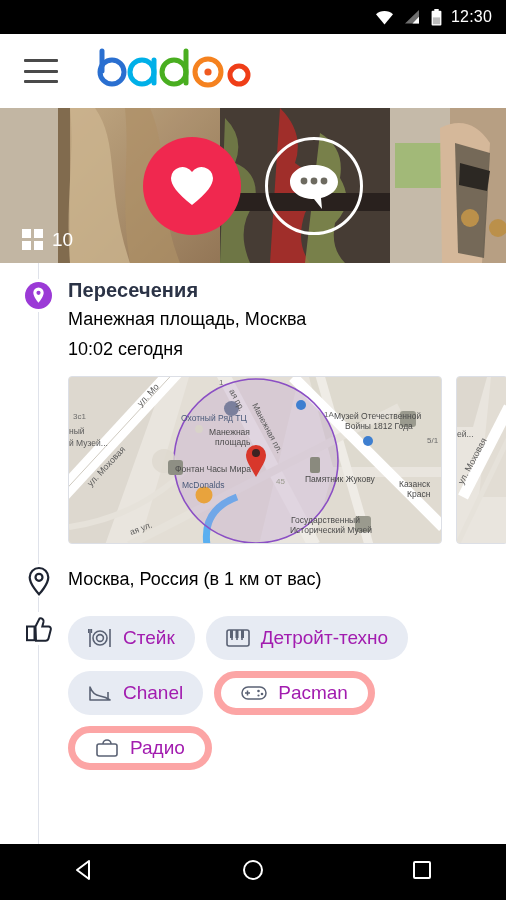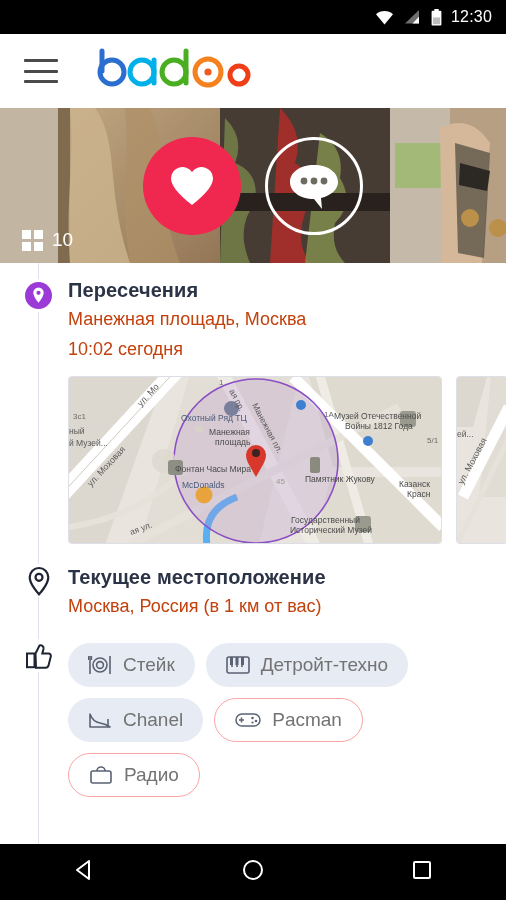--- a/index.html
+++ b/index.html
@@ -43,37 +43,37 @@
     width:98px; height:98px; border-radius:50%; background:#f0284f;
     display:flex; align-items:center; justify-content:center; cursor:pointer;
   }
   .btn-chat{
     width:98px; height:98px; border-radius:50%;
     border:3px solid #ffffff; background:transparent;
     display:flex; align-items:center; justify-content:center; cursor:pointer;
   }
   .photo-count{
     position:absolute; left:22px; bottom:12px;
-    display:flex; align-items:flex-end; gap:9px;
+    display:flex; align-items:flex-start; gap:9px;
     color:#fff; font-size:19px;
   }
   .grid-icon{ display:grid; grid-template-columns:9px 9px; grid-template-rows:9px 9px; gap:3px; }
   .grid-icon i{ background:#fff; display:block; width:9px; height:9px; }
 
   
   .content{ position:relative; background:#fff; height:calc(900px - 34px - 74px - 155px - 56px); overflow:hidden; }
   .tl-line{ position:absolute; left:38px; top:0; bottom:0; width:1px; background:#dfe2ea; }
 
   .block{ position:relative; padding-left:68px; }
   .block .ico{
     position:absolute; left:22px; width:33px; height:33px;
     display:flex; align-items:center; justify-content:center; background:#fff;
   }
   .ttl{ font-size:20px; font-weight:bold; color:#2b3346; letter-spacing:.1px; }
-  .sub{ font-size:18px; color:#c2410c; line-height:26px; margin-top:4px; }
+  .sub{ font-size:18px; color:#000000; line-height:26px; margin-top:4px; }
 
   .sec-cross{ margin-top:16px; }
   .sec-cross .ico{ top:0; }
 
   
   .maps{ display:flex; gap:14px; margin-top:14px; padding-left:0; }
   .map-card{
     flex:0 0 auto; border:1px solid #dcdfe6; border-radius:4px; overflow:hidden;
     background:#e8e4de; position:relative;
   }
@@ -83,24 +83,24 @@
 
   .sec-loc{ margin-top:22px; }
   .sec-loc .ico{ top:-2px; }
   .sec-int{ margin-top:24px; }
   .sec-int .ico{ top:-4px; }
 
   .chips{ display:flex; flex-wrap:wrap; gap:11px; margin-top:14px; padding-right:10px; }
   .chip{
     display:inline-flex; align-items:center; gap:11px;
     height:44px; padding:0 20px; border-radius:22px;
-    background:#e7ebf3; color:#737373; font-size:19px; cursor:pointer;
+    background:#e7ebf3; color:#a21caf; font-size:19px; cursor:pointer;
     white-space:nowrap;
   }
-  .chip.outline{ background:#fff; border:1px solid #fca5a5; }
+  .chip.outline{ background:#fff; border:7px solid #fca5a5; }
   .chip svg{ flex:0 0 auto; }
 
   
   .navbar{
     position:absolute; left:0; bottom:0; width:506px; height:56px;
     background:#000; display:flex; align-items:center; justify-content:space-around;
   }
   .navbar div{ cursor:pointer; }
 </style>
 </head>
@@ -304,21 +304,20 @@
     </div>
   </div>
 
   <div class="block sec-loc">
     <div class="ico">
       <svg width="26" height="30" viewBox="0 0 26 30">
         <path d="M13 2 a9.3 9.3 0 0 0 -9.3 9.3 c0 7.2 9.3 17 9.3 17 s9.3 -9.8 9.3 -17 A9.3 9.3 0 0 0 13 2z" fill="none" stroke="#1e2432" stroke-width="2.2"></path>
         <circle cx="13" cy="11.3" r="3.5" fill="none" stroke="#1e2432" stroke-width="2.2"></circle>
       </svg>
     </div>
-    <div class="ttl">Текущее местоположение</div>
     <div class="sub">Москва, Россия (в 1 км от вас)</div>
   </div>
 
   <div class="block sec-int">
     <div class="ico">
       <svg width="30" height="30" viewBox="0 0 30 30">
         <path d="M11.5 12.5 L15.5 4.5 a3 3 0 0 1 4 3.5 l-1.2 4.5 h6.2 a2.4 2.4 0 0 1 2.3 3 l-2.3 9 a3 3 0 0 1 -2.9 2.2 h-9.6z" fill="none" stroke="#1e2432" stroke-width="2"></path>
         <rect x="3" y="12.5" width="7.5" height="13.7" fill="none" stroke="#1e2432" stroke-width="2"></rect>
       </svg>
     </div>

